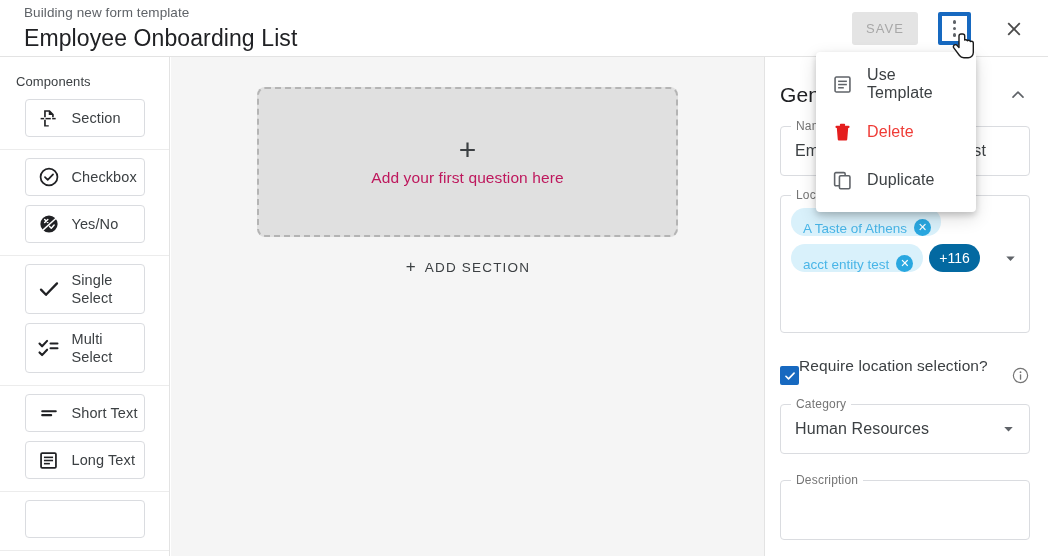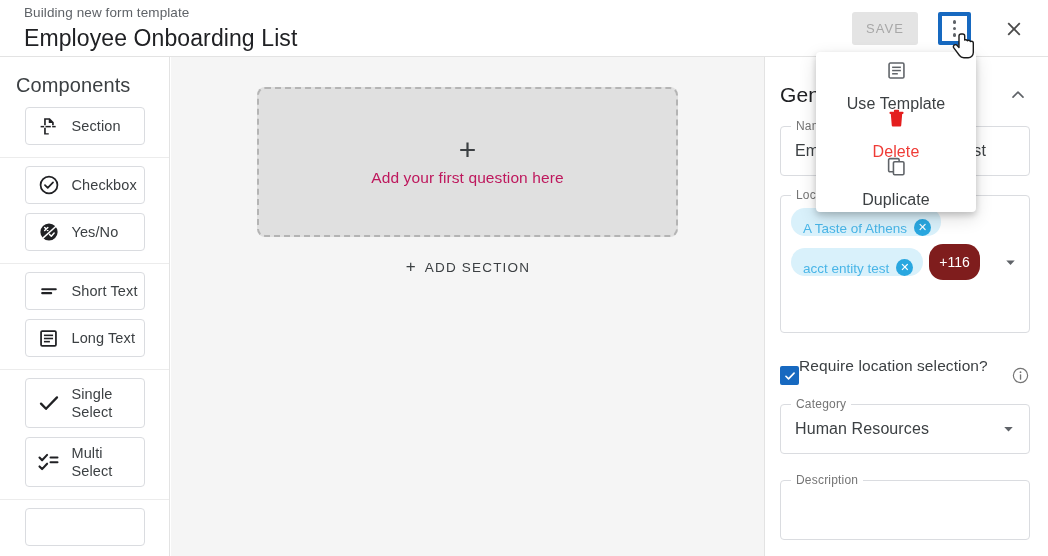--- a/index.html
+++ b/index.html
@@ -78,36 +78,35 @@
     border-radius: 4px;
     box-shadow: 0 3px 6px rgba(0,0,0,.18), 0 6px 18px rgba(0,0,0,.14);
     padding: 8px 0;
     z-index: 50;
   }
   .menu-item {
     display: flex; align-items: center;
     height: 48px; padding: 0 16px; gap: 14px;
     font-size: 16px; color: #3c4043; cursor: pointer;
     letter-spacing: .1px;
-    flex-direction: column;
   }
   .menu-item.danger { color: #ef3b36; }
   .menu-icon { width: 21px; height: 21px; flex: 0 0 21px;
     display: flex; align-items: center; justify-content: center; }
 
   
   .sidebar {
     position: absolute; left: 0; top: 57px;
     width: 170px; height: 499px;
     background: #ffffff;
     border-right: 1px solid #e3e3e3;
     overflow: hidden;
   }
   .sidebar-title {
-    font-size: 20px; color: #3c4043;
+    font-size: 13px; color: #3c4043;
     padding: 17px 0 10px 16px; letter-spacing: .1px;
   }
   .sidebar-group { padding: 8px 0 12px 0; border-bottom: 1px solid #ececec; }
   .sidebar-group.first { padding-top: 0; }
   .comp-button {
     display: flex; align-items: center;
     width: 120px; min-height: 38px;
     margin: 0 auto 9px auto;
     background: #ffffff;
     border: 1px solid #dadce0; border-radius: 4px;
@@ -190,22 +189,22 @@
     font-size: 13.5px; color: #49b5e7;
   }
   .chip-x {
     width: 17px; height: 17px; border-radius: 50%;
     background: #29a7e0; color: #ffffff;
     display: flex; align-items: center; justify-content: center;
     font-size: 11px; line-height: 1; cursor: pointer;
   }
   .chip-more {
     display: inline-flex; align-items: center; justify-content: center;
-    height: 36px; min-width: 46px; padding: 1px 10px;
-    background: #7f1d1d; border-radius: 14px;
+    height: 28px; min-width: 46px; padding: 1px 10px;
+    background: #0369a1; border-radius: 14px;
     color: #ffffff; font-size: 14px;
   }
   .chips-caret { margin-left: auto; cursor: pointer; display:flex; }
 
   .checkrow {
     display: flex; align-items: flex-start;
     margin: 22px 18px 0 14px; 
   }
   .checkbox {
     width: 19px; height: 19px; flex: 0 0 19px;
@@ -327,61 +326,61 @@
             <path d="M20 5.5L5 19" stroke="#ffffff" stroke-width="1.6"></path>
             <path d="M7.3 7l3.4 3.4M10.7 7L7.3 10.4" stroke="#ffffff" stroke-width="1.6" stroke-linecap="round"></path>
             <path d="M12.6 14.6l1.9 2 3.1-3.4" fill="none" stroke="#ffffff" stroke-width="1.6" stroke-linecap="round" stroke-linejoin="round"></path>
           </svg>
         </span>
         <span class="comp-label">Yes/No</span>
       </div>
     </div>
 
     <div class="sidebar-group">
+      <div class="comp-button tall">
+        <span class="comp-icon">
+          <svg width="24" height="24" viewBox="0 0 24 24">
+            <path d="M4 12.6l5 5.2L20 6.4" fill="none" stroke="#202124" stroke-width="2.3" stroke-linecap="round" stroke-linejoin="round"></path>
+          </svg>
+        </span>
+        <span class="comp-label">Single Select</span>
+      </div>
+      <div class="comp-button tall">
+        <span class="comp-icon">
+          <svg width="24" height="24" viewBox="0 0 24 24">
+            <path d="M2.5 7.6l2.6 2.7 5-5.4" fill="none" stroke="#202124" stroke-width="2.1" stroke-linecap="round" stroke-linejoin="round"></path>
+            <path d="M2.5 16.4l2.6 2.7 5-5.4" fill="none" stroke="#202124" stroke-width="2.1" stroke-linecap="round" stroke-linejoin="round"></path>
+            <rect x="12.5" y="6.6" width="9" height="2" rx="1" fill="#202124"></rect>
+            <rect x="12.5" y="11.2" width="9" height="2" rx="1" fill="#202124"></rect>
+          </svg>
+        </span>
+        <span class="comp-label">Multi Select</span>
+      </div>
+    </div>
+
+    <div class="sidebar-group">
       <div class="comp-button">
         <span class="comp-icon">
           <svg width="22" height="22" viewBox="0 0 24 24">
             <rect x="3.5" y="9" width="17" height="2.3" rx="1.1" fill="#202124"></rect>
             <rect x="3.5" y="13.2" width="12" height="2.3" rx="1.1" fill="#202124"></rect>
           </svg>
         </span>
         <span class="comp-label">Short Text</span>
       </div>
       <div class="comp-button">
         <span class="comp-icon">
           <svg width="21" height="21" viewBox="0 0 24 24">
             <rect x="3.5" y="3.5" width="17" height="17" rx="1.3" fill="none" stroke="#202124" stroke-width="2"></rect>
             <rect x="6.8" y="7.5" width="10.4" height="1.8" fill="#202124"></rect>
             <rect x="6.8" y="11.1" width="10.4" height="1.8" fill="#202124"></rect>
             <rect x="6.8" y="14.7" width="6.8" height="1.8" fill="#202124"></rect>
           </svg>
         </span>
         <span class="comp-label">Long Text</span>
-      </div>
-    </div>
-
-    <div class="sidebar-group">
-      <div class="comp-button tall">
-        <span class="comp-icon">
-          <svg width="24" height="24" viewBox="0 0 24 24">
-            <path d="M4 12.6l5 5.2L20 6.4" fill="none" stroke="#202124" stroke-width="2.3" stroke-linecap="round" stroke-linejoin="round"></path>
-          </svg>
-        </span>
-        <span class="comp-label">Single Select</span>
-      </div>
-      <div class="comp-button tall">
-        <span class="comp-icon">
-          <svg width="24" height="24" viewBox="0 0 24 24">
-            <path d="M2.5 7.6l2.6 2.7 5-5.4" fill="none" stroke="#202124" stroke-width="2.1" stroke-linecap="round" stroke-linejoin="round"></path>
-            <path d="M2.5 16.4l2.6 2.7 5-5.4" fill="none" stroke="#202124" stroke-width="2.1" stroke-linecap="round" stroke-linejoin="round"></path>
-            <rect x="12.5" y="6.6" width="9" height="2" rx="1" fill="#202124"></rect>
-            <rect x="12.5" y="11.2" width="9" height="2" rx="1" fill="#202124"></rect>
-          </svg>
-        </span>
-        <span class="comp-label">Multi Select</span>
       </div>
     </div>
 
     <div class="sidebar-group">
       <div class="comp-button"></div>
     </div>
   </div>
 
   <div class="canvas">
     <div class="dropzone">

